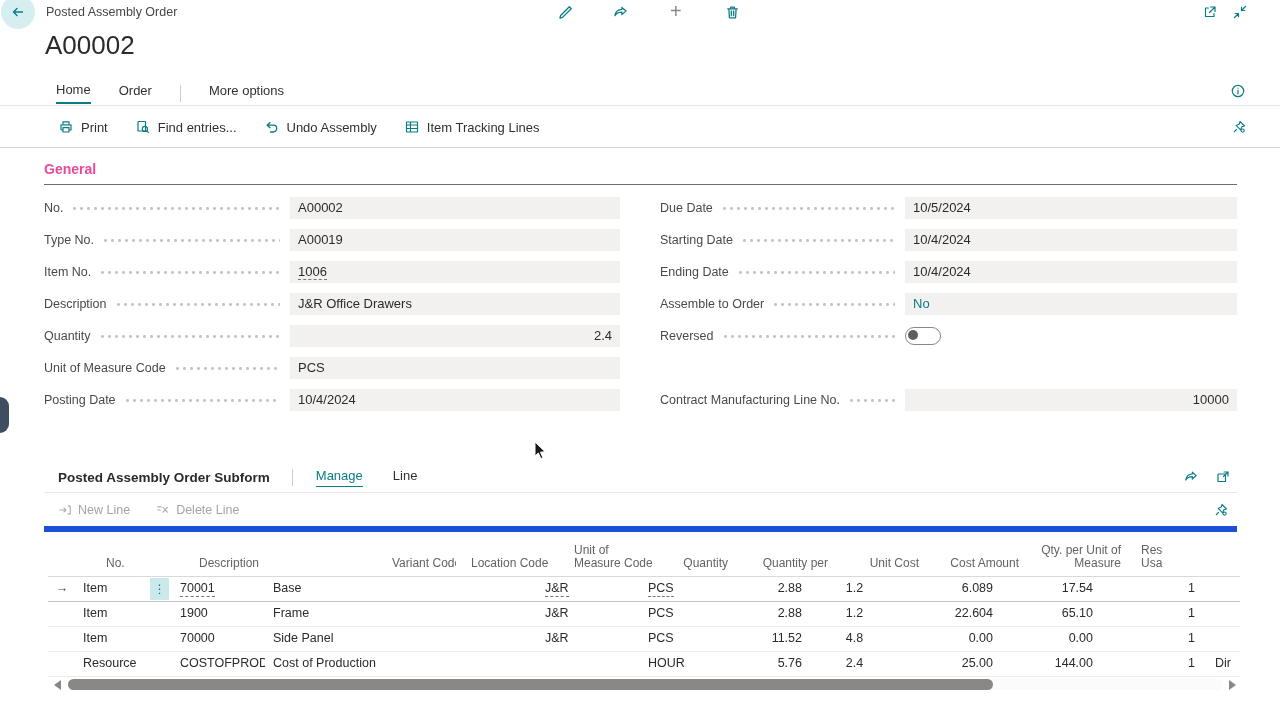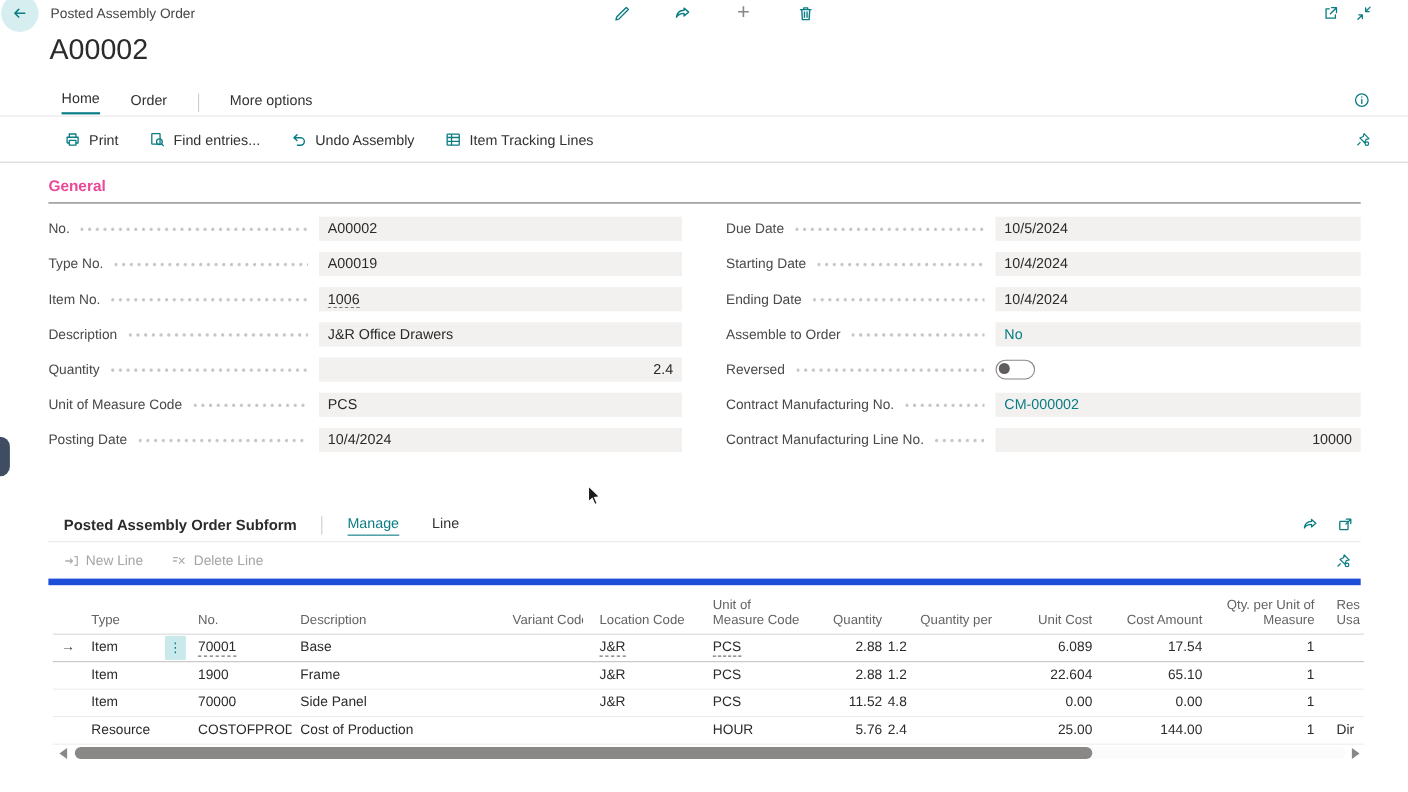--- a/index.html
+++ b/index.html
@@ -71,21 +71,21 @@
   .tc{box-sizing:border-box;white-space:nowrap;overflow:hidden;}
   .c0{width:28px;text-align:center;color:#444;}
   .c1{width:74px;padding-left:7px;}
   .c2{width:22px;}
   .c3{width:93px;padding-left:8px;}
   .c4{width:190px;padding-left:8px;}
   .c5{width:75px;padding-left:11px;}
   .c6{width:105px;padding-left:15px;}
   .c7{width:105px;padding-left:13px;}
   .c8{width:67px;text-align:right;padding-right:5px;}
-  .c9{width:100px;text-align:left;padding-right:5px;}
+  .c9{width:100px;text-align:center;padding-right:5px;}
   .c10{width:91px;text-align:right;padding-right:5px;}
   .c11{width:100px;text-align:right;padding-right:5px;}
   .c12{width:102px;text-align:right;padding-right:5px;}
   .c13{width:40px;padding-left:15px;}
   .menu-dots{display:inline-block;width:19px;height:22px;margin-top:1px;background:#c9e9eb;color:#0a7c84;
              text-align:center;line-height:22px;font-size:12px;border-radius:1px;}
   
   .hscroll{position:absolute;left:4px;top:216px;width:1188px;height:13px;display:flex;align-items:center;}
   .sarrow{width:0;height:0;border-style:solid;}
   .sarrow.left{border-width:5px 7px 5px 0;border-color:transparent #8a8886 transparent transparent;margin-left:6px;}
@@ -256,25 +256,20 @@
     <span class="flabel">Assemble to Order</span>
     <span class="leader"></span>
     <div class="fbox"><span class="link">No</span></div>
   </div>
   <div class="frow colR" style="top:325px">
     <span class="flabel">Reversed</span>
     <span class="leader" style="max-width:196px"></span>
     <div style="width:332px;display:flex;align-items:center;">
       <span class="toggle"></span>
     </div>
-  </div>
-  <div class="frow colR" style="top:357px">
-    <span class="flabel">Contract Manufacturing No.</span>
-    <span class="leader"></span>
-    <div class="fbox"><span class="link">CM-000002</span></div>
   </div>
   <div class="frow colR" style="top:389px">
     <span class="flabel">Contract Manufacturing Line No.</span>
     <span class="leader"></span>
     <div class="fbox num"><span>10000</span></div>
   </div>
 
   <div class="abs edge-handle"></div>
 
   <div class="abs subform">
@@ -324,23 +319,20 @@
             <path d="M9 2.5l4.5 4.5-2.6.7-1.3 3.1-4.4-4.4 3.1-1.3z"></path>
             <path d="M5.8 10.2l-2.8 2.8"></path>
             <circle cx="11.6" cy="11.6" r="1.6"></circle>
           </svg>
       </span>
     </div>
 
     <div class="ttable">
       <div class="thead">
         <div class="th tc c0"></div>
-        <div class="th tc c1">
-            <span>Type</span>
-          </div>
         <div class="th tc c2"></div>
         <div class="th tc c3">
             <span>No.</span>
           </div>
         <div class="th tc c4">
             <span>Description</span>
           </div>
         <div class="th tc c5">
             <span>Variant Code</span>
           </div>

